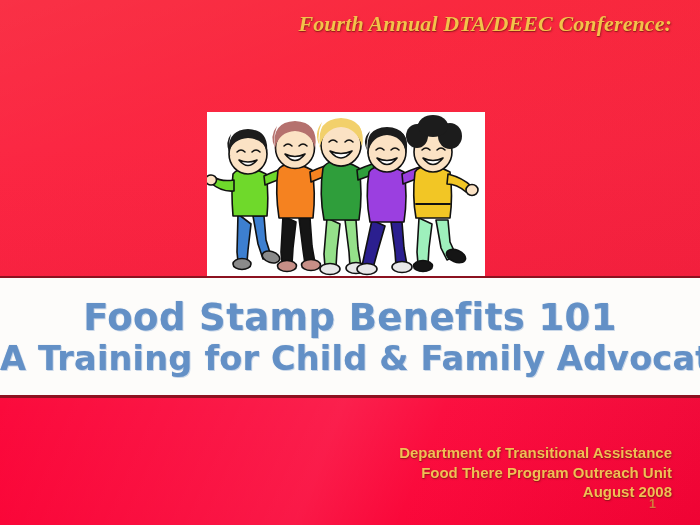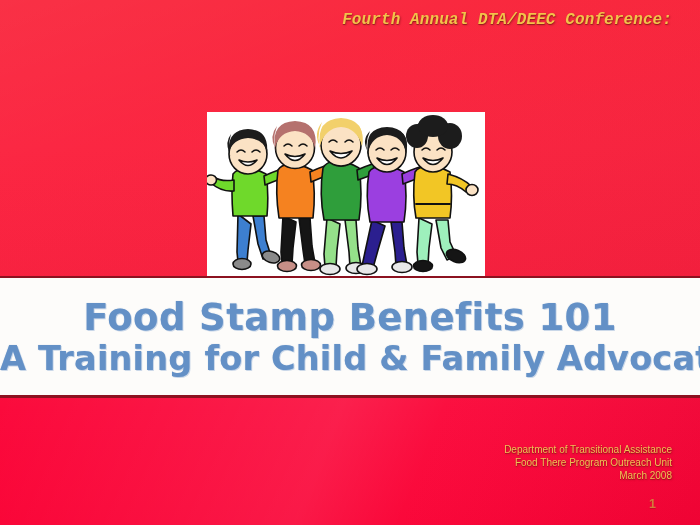--- a/index.html
+++ b/index.html
@@ -52,22 +52,22 @@
   
   .conf-header {
     position: absolute;
     right: 28px;
     top: 10px;
     text-align: left;
     line-height: 1.28;
     z-index: 6;
   }
   .conf-line {
-    font-family: Liberation Mono, monospace;
-    font-size: 16px;
+    font-family: Liberation Serif, serif;
+    font-size: 22px;
     font-weight: 700;
     font-style: italic;
     letter-spacing: 0.1px;
     color: #f3c24a;
     text-shadow: 0 1px 0 rgba(120,25,15,0.55),
                  1px 1px 2px rgba(90,15,10,0.45);
     white-space: nowrap;
   }
   .conf-line.l2 {
     padding-left: 14px;
@@ -129,22 +129,22 @@
   .footer {
     position: absolute;
     right: 28px;
     top: 443px;
     text-align: right;
     line-height: 1.3;
     z-index: 6;
   }
   .footer-line {
     font-family: "Liberation Sans", sans-serif;
-    font-size: 10px;
-    font-weight: 400;
+    font-size: 15px;
+    font-weight: 700;
     color: #f0bf55;
     text-shadow: 0 1px 0 rgba(120,25,15,0.5),
                  1px 1px 2px rgba(90,15,10,0.4);
     white-space: nowrap;
   }
   .slide-number {
     position: absolute;
     right: 44px;
     top: 497px;
     font-family: "Liberation Sans", sans-serif;
@@ -289,17 +289,17 @@
   </div>
 
   <div class="title-band">
     <div class="title-line1">Food Stamp Benefits 101</div>
     <div class="title-line2">A Training for Child &amp; Family Advocates</div>
   </div>
 
   <div class="footer">
     <div class="footer-line">Department of Transitional Assistance</div>
     <div class="footer-line">Food There Program Outreach Unit</div>
-    <div class="footer-line">March 2008</div>
+    <div class="footer-line">August 2008</div>
   </div>
   <div class="slide-number">1</div>
 
 </div>
 
 </body></html>

